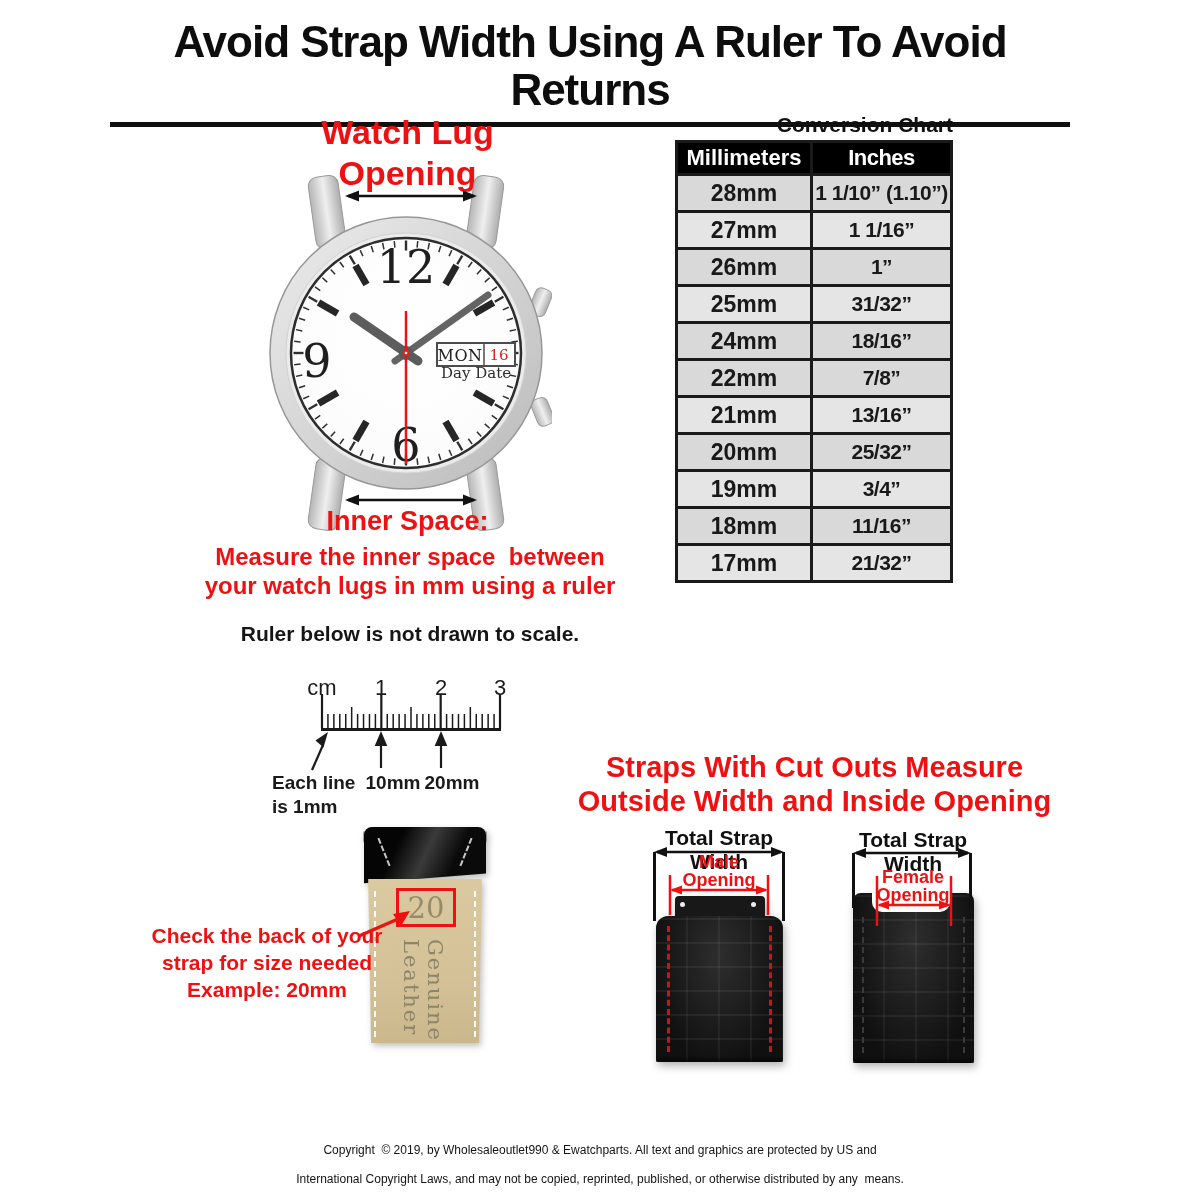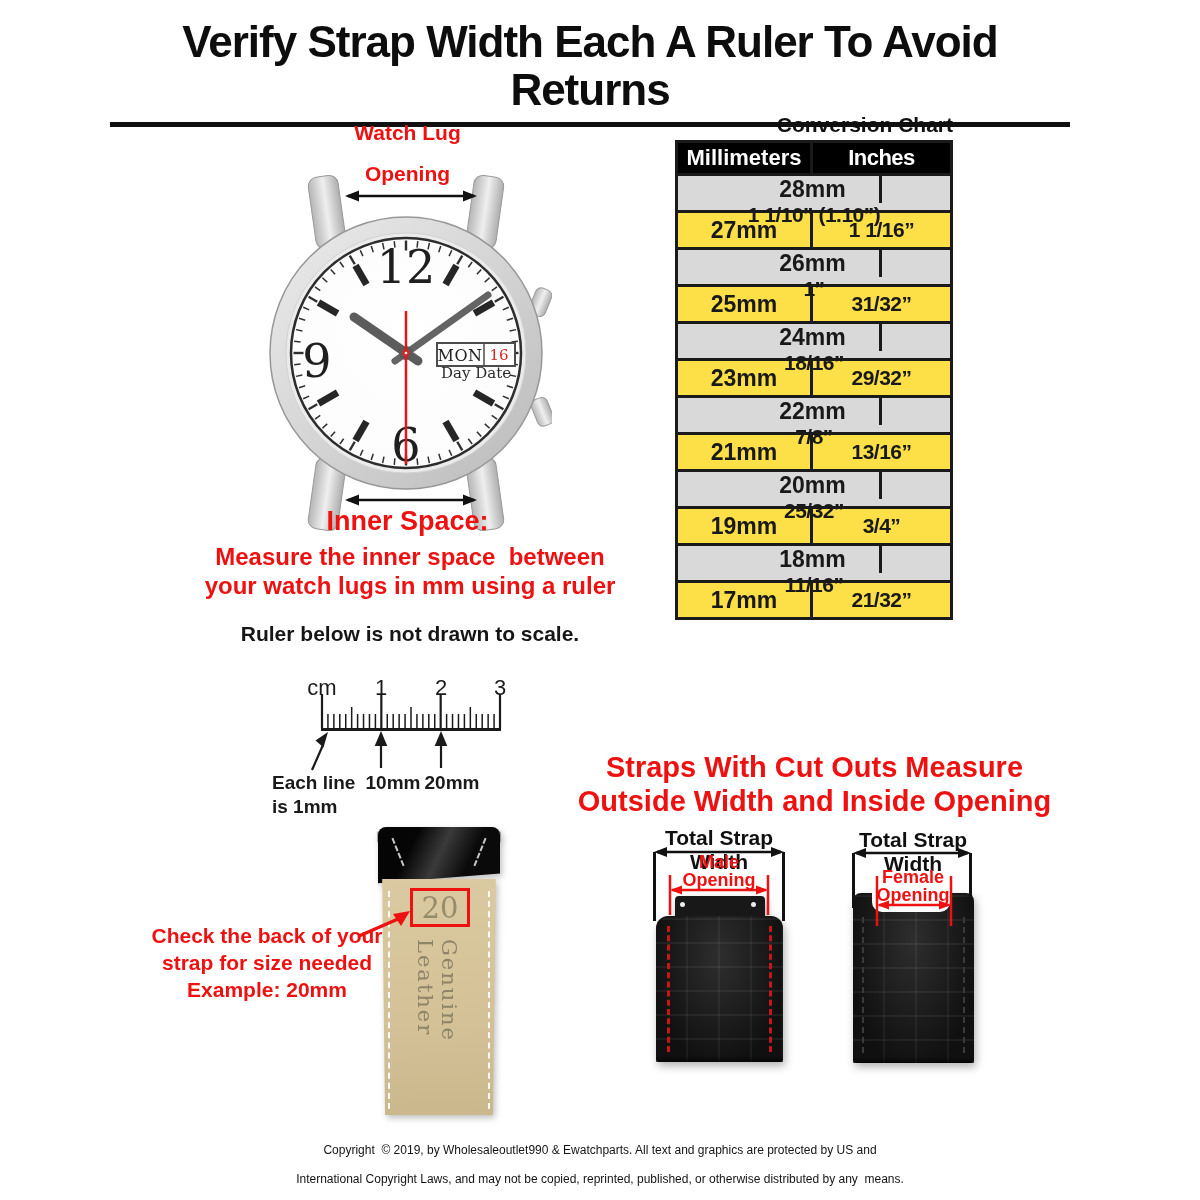--- a/index.html
+++ b/index.html
@@ -9,35 +9,35 @@
   .abs{position:absolute;}
   .keepspace{white-space:pre-wrap;}
 
   
   .main-title{left:110px;top:18px;width:960px;text-align:center;font-weight:bold;
     font-size:44px;line-height:48px;letter-spacing:-1px;color:#0d0d0d;
     border-bottom:5px solid #101010;padding-bottom:8px;}
 
   
   .red-label{color:var(--red);font-weight:bold;text-align:center;}
-  .lug-label{left:255px;top:112px;width:305px;font-size:21px;line-height:41px;}
+  .lug-label{left:255px;top:112px;width:305px;font-size:34px;line-height:41px;}
   .inner-space-label{left:280px;top:506px;width:255px;font-size:27px;}
   .measure-note{left:185px;top:542px;width:450px;font-size:24px;line-height:29px;}
   .ruler-note{left:210px;top:622px;width:400px;text-align:center;font-weight:bold;font-size:21px;color:#151515;}
   .cutout-heading{left:562px;top:710px;width:505px;font-size:29px;line-height:34px;margin-top:40px;}
   .check-note{left:142px;top:922px;width:250px;font-size:21px;line-height:27px;}
   .opening-label{font-size:18px;line-height:18px;}
   .total-label{text-align:center;font-weight:bold;font-size:21px;color:#101010;}
 
   
   .chart-title{left:675px;top:113px;width:278px;text-align:right;font-weight:bold;font-size:21px;color:#101010;}
   .chart{left:675px;top:140px;width:278px;border:3px solid #1a1a1a;box-sizing:border-box;}
   .thead{display:flex;background:#000;color:#fff;height:30px;align-items:center;}
   .trow{display:flex;height:34px;border-top:3px solid #1a1a1a;align-items:center;}
-  .row-gray{background:var(--rowgray);flex-direction:column;} .row-white{background:#fde047;}
+  .row-gray{background:var(--rowgray);} .row-white{background:#e5e5e5;}
   .tcell{text-align:center;font-weight:bold;display:flex;align-items:center;justify-content:center;height:100%;box-sizing:border-box;}
   .tcell-mm{width:135px;border-right:3px solid #1a1a1a;font-size:23px;}
   .thead .tcell-mm,.thead .tcell-in{font-size:22px;color:#fff;}
   .thead .tcell-mm{border-right:3px solid #1a1a1a;}
   .tcell-in{flex:1;font-size:21px;letter-spacing:-0.5px;white-space:nowrap;}
   .trow .tcell{color:#191919;}
 
   
   .strap-back{filter:drop-shadow(2px 3px 3px rgba(0,0,0,.25));}
   .pin{position:absolute;width:8px;height:12px;border-radius:2px;
@@ -75,21 +75,21 @@
 
   .footer{left:0;top:1136px;width:1200px;text-align:center;font-size:12px;line-height:29px;color:#141414;}
 
   svg text{font-family:"Liberation Sans",sans-serif;}
   svg .serif{font-family:"DejaVu Serif",serif;}
   .anno{z-index:5;}
 </style>
 </head>
 <body>
 
-<div class="abs main-title">Verify Strap Width Each A Ruler To Avoid Returns</div>
+<div class="abs main-title">Avoid Strap Width Using A Ruler To Avoid Returns</div>
 
 <div class="abs red-label lug-label">
   <div>Watch Lug</div>
   <div>Opening</div>
 </div>
 
 <svg class="abs anno" style="left:344px;top:189px" width="134" height="14" viewBox="0 0 134 14">
   <line x1="4" y1="7" x2="130" y2="7" stroke="#111" stroke-width="2.5"></line>
   <polygon points="1,7 15,1.5 15,12.5" fill="#111"></polygon>
   <polygon points="133,7 119,1.5 119,12.5" fill="#111"></polygon>
@@ -316,24 +316,20 @@
         <div class="tcell tcell-in">1”</div>
       </div>
       <div class="trow row-white">
         <div class="tcell tcell-mm">25mm</div>
         <div class="tcell tcell-in">31/32”</div>
       </div>
       <div class="trow row-gray">
         <div class="tcell tcell-mm">24mm</div>
         <div class="tcell tcell-in">18/16”</div>
       </div>
-      <div class="trow row-white">
-        <div class="tcell tcell-mm">23mm</div>
-        <div class="tcell tcell-in">29/32”</div>
-      </div>
       <div class="trow row-gray">
         <div class="tcell tcell-mm">22mm</div>
         <div class="tcell tcell-in">7/8”</div>
       </div>
       <div class="trow row-white">
         <div class="tcell tcell-mm">21mm</div>
         <div class="tcell tcell-in">13/16”</div>
       </div>
       <div class="trow row-gray">
         <div class="tcell tcell-mm">20mm</div>
@@ -352,21 +348,21 @@
         <div class="tcell tcell-in">21/32”</div>
       </div>
     </div>
 </div>
 
 <div class="abs red-label cutout-heading">
   <div>Straps With Cut Outs Measure</div>
   <div>Outside Width and Inside Opening</div>
 </div>
 
-<div class="abs strap-back" style="left:381px;top:827px;width:116px;height:288px">
+<div class="abs strap-back" style="left:367px;top:827px;width:116px;height:216px">
   <div class="pin" style="left:-4px;top:4px"></div>
   <div class="pin" style="right:-4px;top:4px"></div>
   <div class="fold"></div>
   <div class="fold-stitch" style="left:2px;top:24px;transform:rotate(68deg)"></div>
   <div class="fold-stitch" style="right:2px;top:24px;transform:rotate(-68deg)"></div>
   <div class="strap-body">
     <div class="body-stitch" style="left:7px"></div>
     <div class="body-stitch" style="right:7px"></div>
   </div>
   <div class="size-box">

